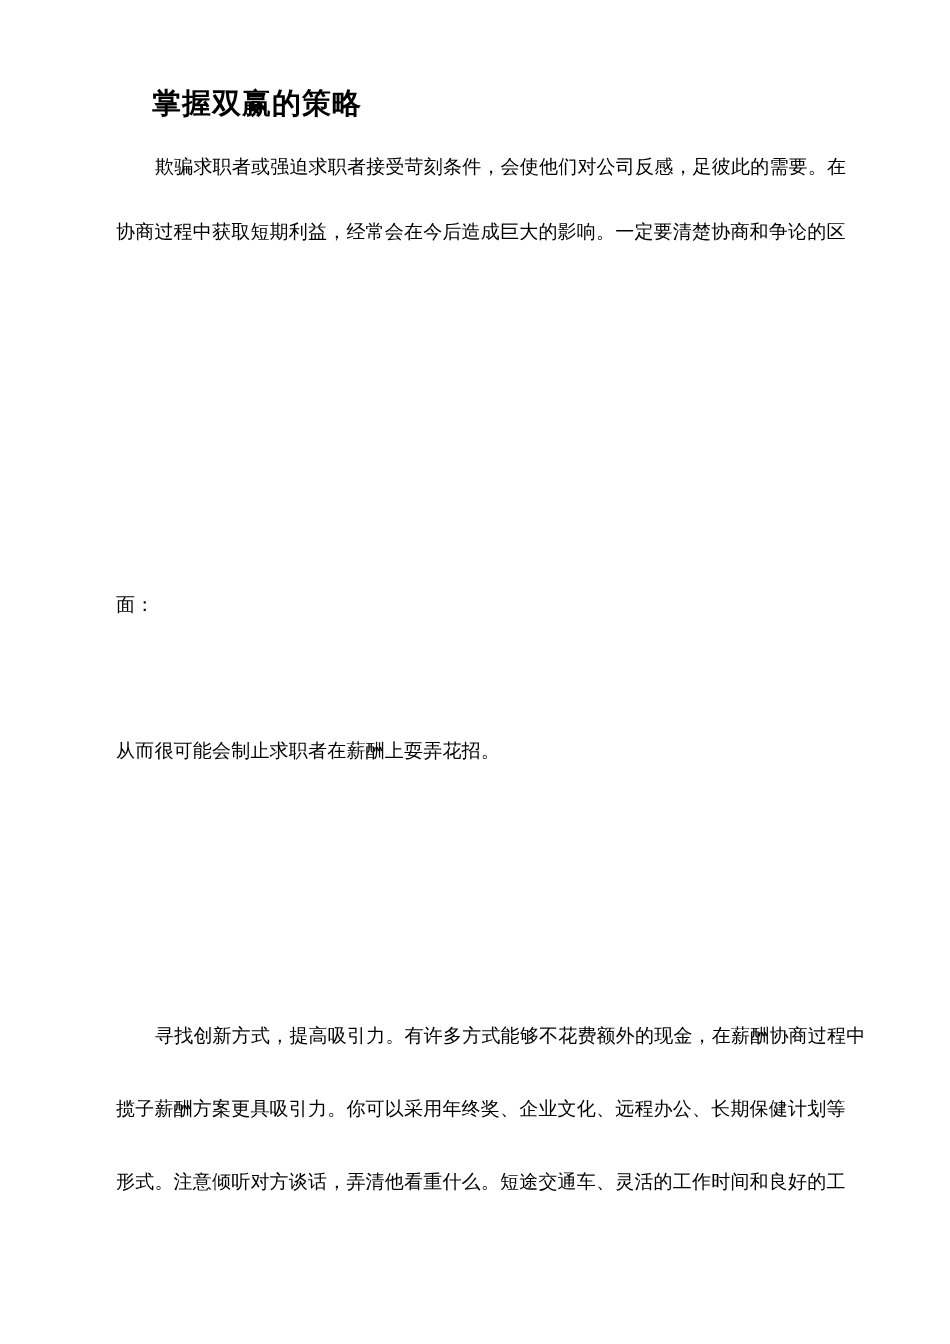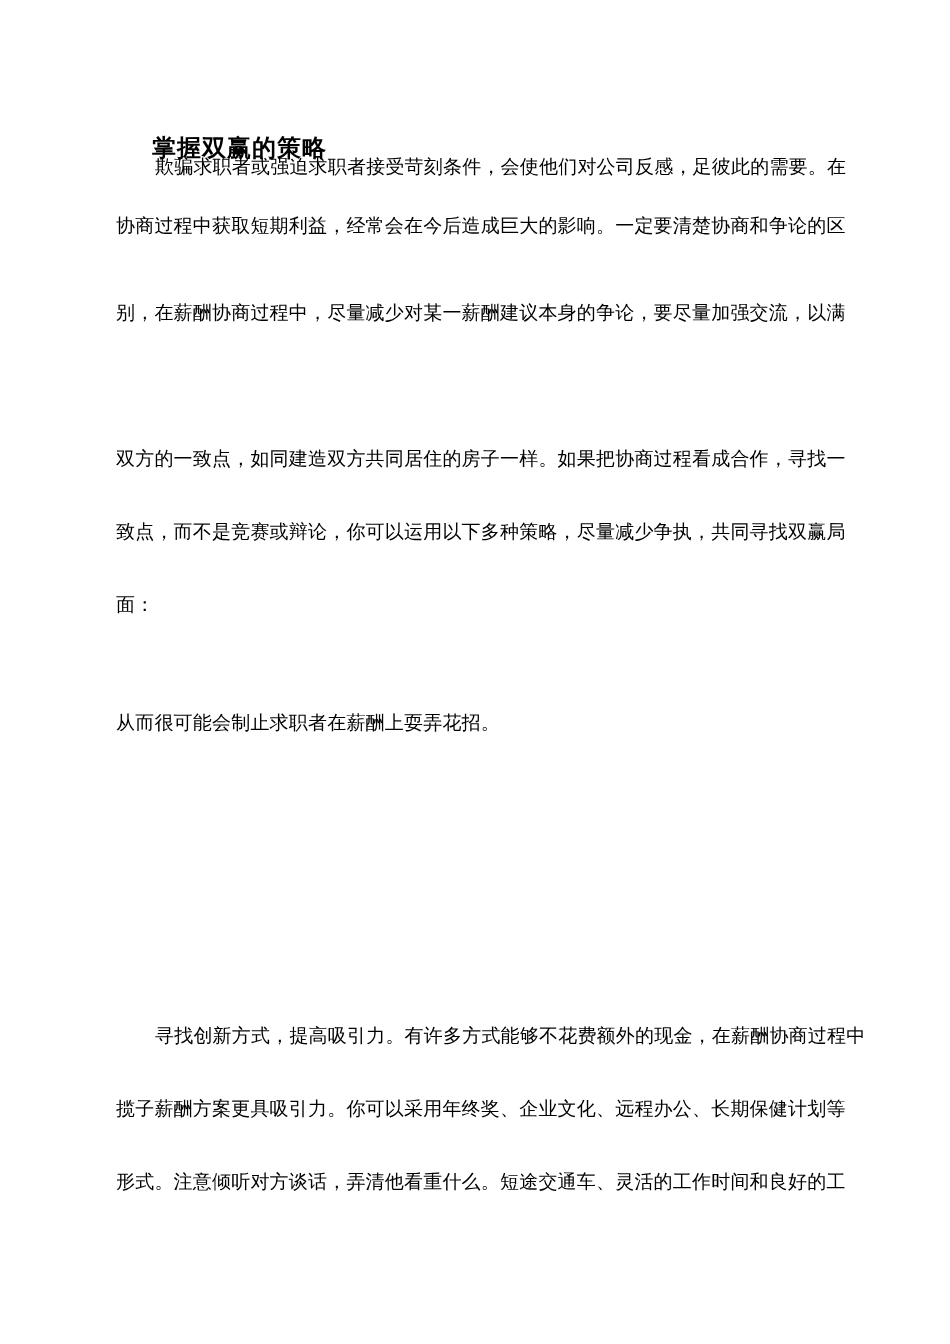--- a/index.html
+++ b/index.html
@@ -13,25 +13,24 @@
     height: 1344px;
     background: #ffffff;
     overflow: hidden;
     font-family: "Liberation Sans", "DejaVu Sans", sans-serif;
     color: #000000;
   }
   .doc-title {
     position: absolute;
     left: 152px;
     top: 84px;
-    font-size: 24px;
+    font-size: 29px;
     font-weight: bold;
     letter-spacing: 1px;
     white-space: nowrap;
-    margin-top: 48px;
   }
   .line {
     position: absolute;
     left: 116px;
     font-size: 19px;
     line-height: 24px;
     letter-spacing: 0.2px;
     white-space: nowrap;
   }
   .line.first {
@@ -39,23 +38,20 @@
   }
 </style>
 </head>
 <body>
 
 <div class="page">
 
   <div class="doc-title">掌握双赢的策略</div>
 
   <div class="line first" style="top:155px">欺骗求职者或强迫求职者接受苛刻条件，会使他们对公司反感，足彼此的需要。在</div>
-  <div class="line" style="top:214px">协商过程中获取短期利益，经常会在今后造成巨大的影响。一定要清楚协商和争论的区</div>
-  <div class="line" style="top:301px">别，在薪酬协商过程中，尽量减少对某一薪酬建议本身的争论，要尽量加强交流，以满</div>
-  <div class="line" style="top:447px">双方的一致点，如同建造双方共同居住的房子一样。如果把协商过程看成合作，寻找一</div>
-  <div class="line" style="top:520px">致点，而不是竞赛或辩论，你可以运用以下多种策略，尽量减少争执，共同寻找双赢局</div>
+  <div class="line" style="top:220px">协商过程中获取短期利益，经常会在今后造成巨大的影响。一定要清楚协商和争论的区</div>
   <div class="line" style="top:593px">面：</div>
-  <div class="line" style="top:711px">从而很可能会制止求职者在薪酬上耍弄花招。</div>
+  <div class="line" style="top:739px">从而很可能会制止求职者在薪酬上耍弄花招。</div>
   <div class="line first" style="top:1024px">寻找创新方式，提高吸引力。有许多方式能够不花费额外的现金，在薪酬协商过程中</div>
   <div class="line" style="top:1097px">揽子薪酬方案更具吸引力。你可以采用年终奖、企业文化、远程办公、长期保健计划等</div>
   <div class="line" style="top:1170px">形式。注意倾听对方谈话，弄清他看重什么。短途交通车、灵活的工作时间和良好的工</div>
 
 </div>
 
 </body></html>

